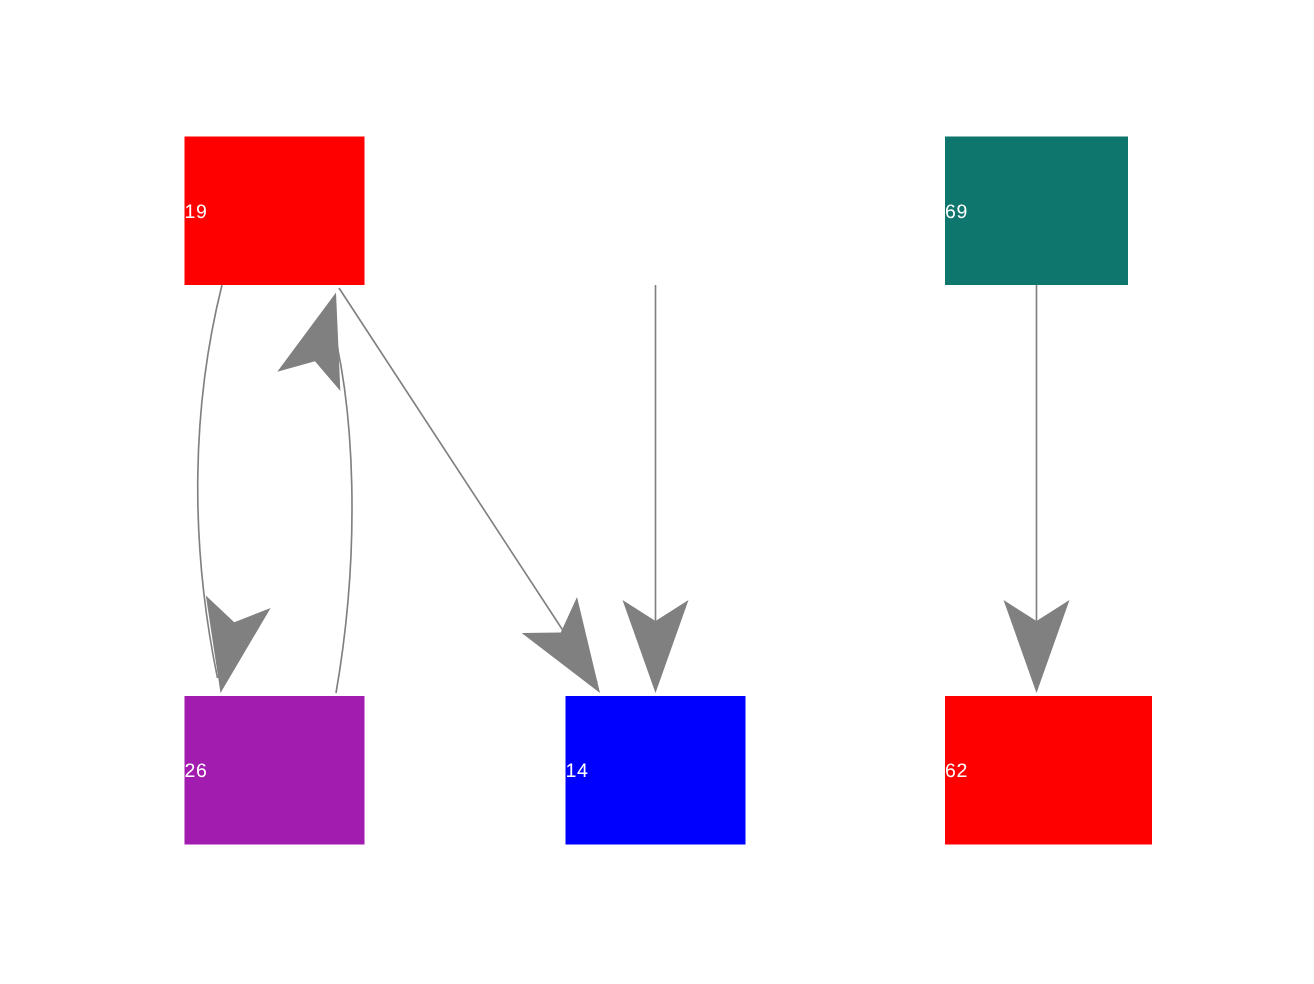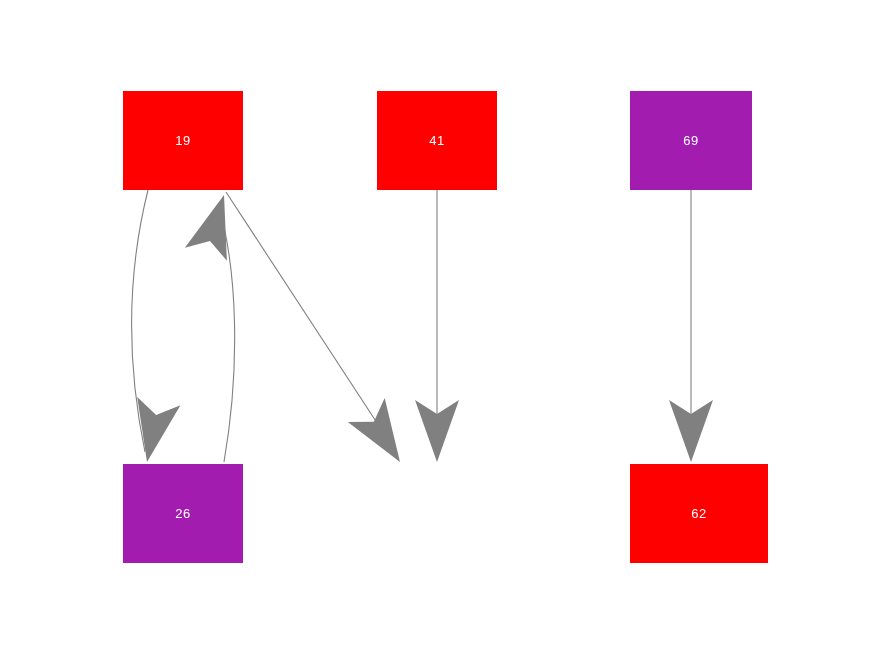--- a/index.html
+++ b/index.html
@@ -24,21 +24,20 @@
     left: 0;
     top: 0;
     width: 876px;
     height: 656px;
   }
   .graph-node {
     position: absolute;
     box-sizing: border-box;
     display: flex;
     align-items: center;
-    justify-content: center;
   }
   .graph-node .node-label {
     color: #ffffff;
     font-family: "Liberation Sans", sans-serif;
     font-size: 13px;
     line-height: 1;
     letter-spacing: 0.5px;
     user-select: none;
   }
 </style>
@@ -69,30 +68,30 @@
       <use href="#arrow-shape" transform="translate(400,462) rotate(57)"></use>
       <use href="#arrow-shape" transform="translate(437,462) rotate(90)"></use>
       <use href="#arrow-shape" transform="translate(691,462) rotate(90)"></use>
     </g>
   </svg>
 
   <div class="graph-node" style="left:123px; top:91px; width:120px; height:99px; background:#ff0000;">
     <span class="node-label">19</span>
   </div>
 
-  <div class="graph-node" style="left:377px; top:91px; width:120px; height:99px; background:#ff0000;">
-    <span class="node-label">41</span>
-  </div>
 
-  <div class="graph-node" style="left:630px; top:91px; width:122px; height:99px; background:#a21caf;">
+  <div class="graph-node" style="left:630px; top:91px; width:122px; height:99px; background:#0f766e;">
     <span class="node-label">69</span>
   </div>
 
   <div class="graph-node" style="left:123px; top:464px; width:120px; height:99px; background:#a21caf;">
     <span class="node-label">26</span>
   </div>
 
+  <div class="graph-node" style="left:377px; top:464px; width:120px; height:99px; background:#0000ff;">
+    <span class="node-label">14</span>
+  </div>
 
   <div class="graph-node" style="left:630px; top:464px; width:138px; height:99px; background:#ff0000;">
     <span class="node-label">62</span>
   </div>
 
 </div>
 
 </body></html>

